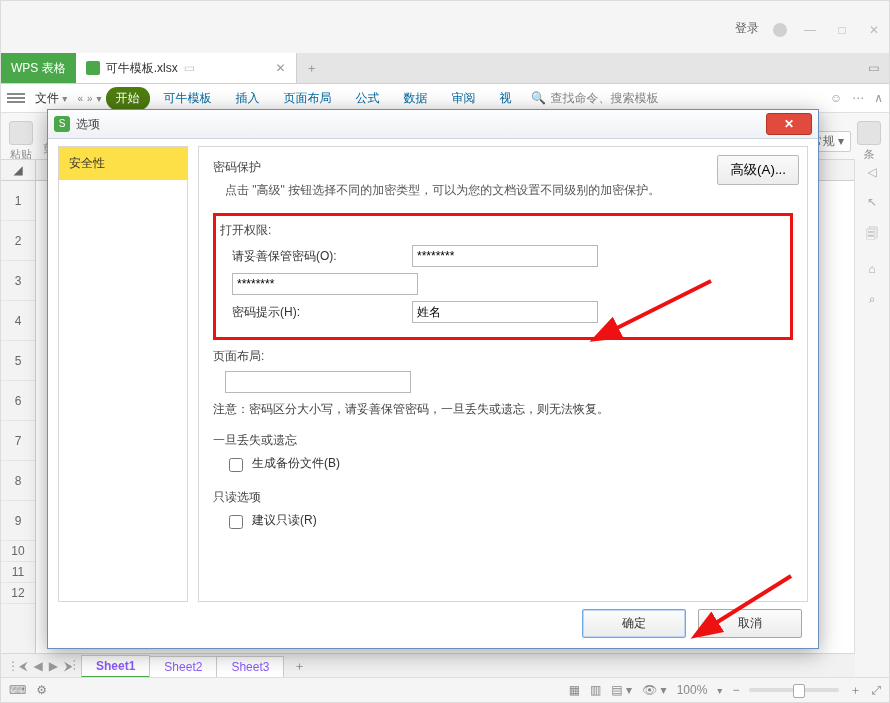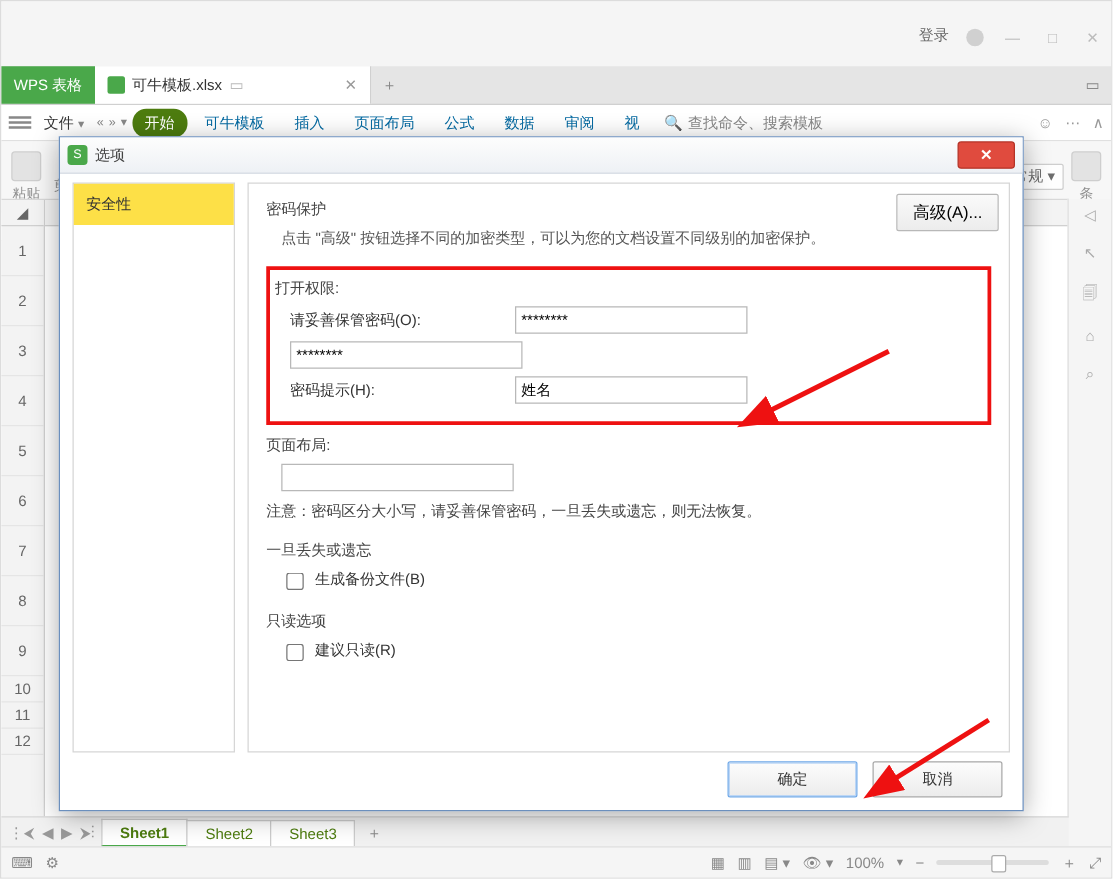--- a/index.html
+++ b/index.html
@@ -40,21 +40,21 @@
   .colhead{height:20px;border-bottom:1px solid #d0d0d0;background:#f3f3f3}
   .rowheads{width:34px;background:#f3f3f3;border-right:1px solid #d0d0d0}
   .rowheads .rh{height:39px;border-bottom:1px solid #e5e5e5;display:flex;align-items:center;justify-content:center;color:#666;font-size:12px}
   .rowheads .rh.first{height:20px;border-bottom:1px solid #d0d0d0;background:#f3f3f3}
   .gridarea{flex:1;position:relative}
   .gridarea .colhead{display:flex}
   .rsidebar{position:absolute;right:0;top:158px;bottom:48px;width:34px;background:#f5f5f5;border-left:1px solid #dedede;display:flex;flex-direction:column;align-items:center;padding-top:6px;gap:16px;color:#aaa}
   
   .sheettabs{position:absolute;left:0;right:34px;bottom:24px;height:24px;background:#f1f1f1;border-top:1px solid #d8d8d8;display:flex;align-items:center;padding-left:80px;gap:0}
   .sheettabs .nav{position:absolute;left:6px;display:flex;gap:6px;color:#999}
-  .stab{padding:3px 14px;border:1px solid #ccc;border-bottom:none;background:#fff;color:#4d7c0f;margin-right:-1px}
+  .stab{padding:3px 14px;border:1px solid #ccc;border-bottom:none;background:#fff;color:#8b5cf6;margin-right:-1px}
   .stab.active{font-weight:bold;border-bottom:2px solid #4aa84a;background:#fff}
   .addsheet{padding:3px 10px;color:#888}
   
   .status{position:absolute;left:0;right:0;bottom:0;height:24px;background:#f5f5f5;border-top:1px solid #dedede;display:flex;align-items:center;padding:0 8px;gap:10px;color:#888}
   .status .right{margin-left:auto;display:flex;align-items:center;gap:10px}
   .zoomtrack{width:90px;height:4px;background:#ddd;position:relative;border-radius:2px}
   .zoomtrack .thumb{position:absolute;left:44px;top:-4px;width:10px;height:12px;background:#fff;border:1px solid #aaa;border-radius:2px}
   
   .modal{position:absolute;left:46px;top:108px;width:770px;height:538px;background:#fff;border:1px solid #6b8fbd;box-shadow:0 4px 20px rgba(0,0,0,.35)}
   .mtitle{height:28px;background:linear-gradient(#fdfdfd,#eef1f5);border-bottom:1px solid #cfd6e0;display:flex;align-items:center;padding:0 6px;gap:6px}

